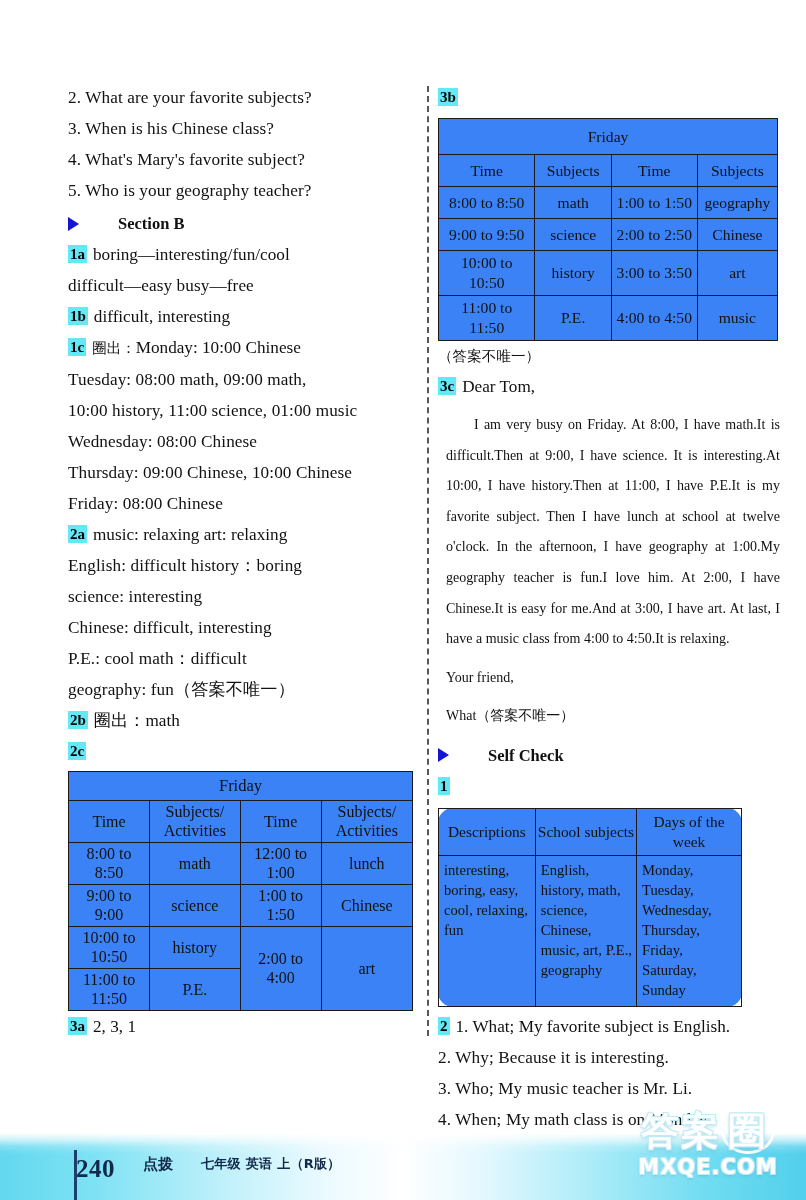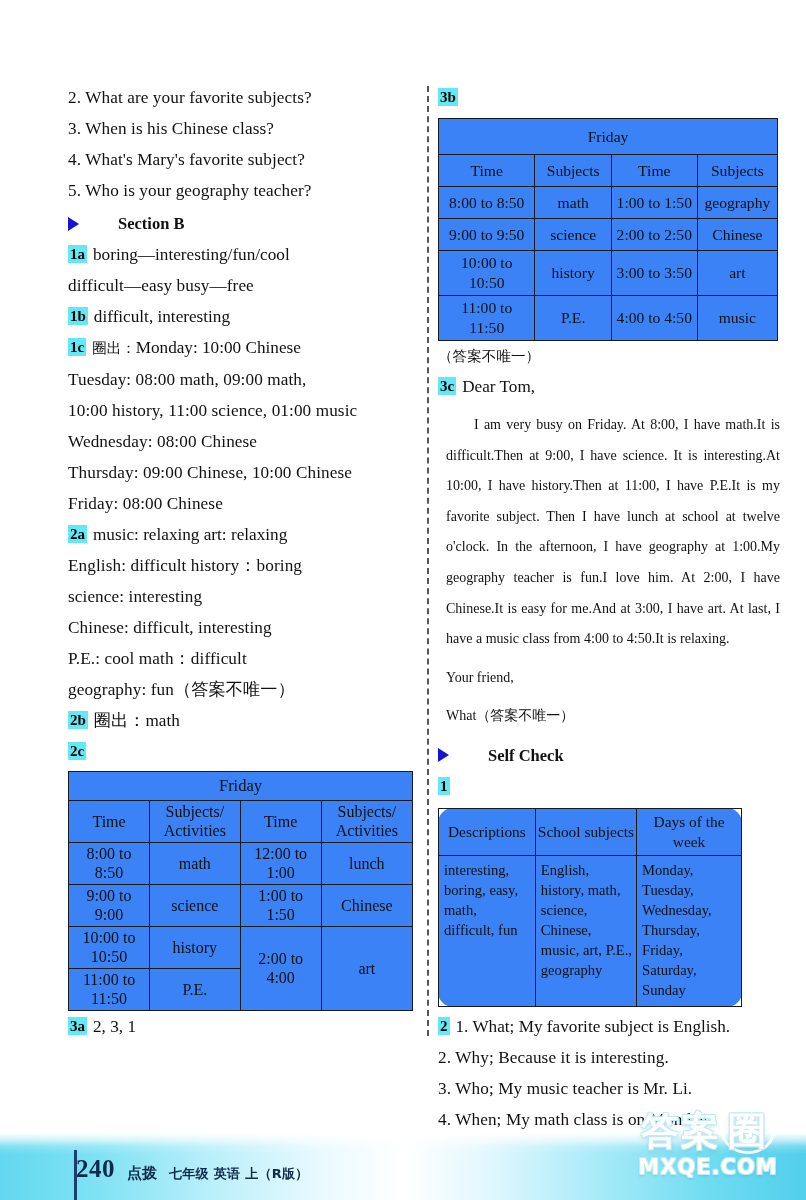--- a/index.html
+++ b/index.html
@@ -168,22 +168,22 @@
     content: "";
     position: absolute;
     left: 0; top: 0; right: 0; height: 12px;
     background: linear-gradient(180deg, rgba(255,255,255,.85), rgba(255,255,255,0));
   }
   .footer-inner {
     position: absolute;
     left: 76px;
     top: 1155px;
     display: flex;
-    align-items: flex-end;
-    gap: 12px;
+    align-items: flex-start;
+    gap: 28px;
     z-index: 3;
   }
   .foot-rule {
     position: absolute;
     left: 74px;
     top: 1150px;
     width: 3px;
     height: 50px;
     background: #1d3f6e;
     z-index: 3;
@@ -439,21 +439,21 @@
     </div>
 
     <table class="grid" id="table-selfcheck">
       <tbody>
           <tr>
         <td class="hd c1">Descriptions</td>
         <td class="hd c2">School subjects</td>
         <td class="hd c3">Days of the week</td>
       </tr>
       <tr>
-        <td class="body">interesting, boring, easy, math, difficult, fun</td>
+        <td class="body">interesting, boring, easy, cool, relaxing, fun</td>
         <td class="body">English, history, math, science, Chinese, music, art, P.E., geography</td>
         <td class="body">Monday, Tuesday, Wednesday, Thursday, Friday, Saturday, Sunday</td>
       </tr>
     </tbody>
       </table>
 
     <div class="tag-row" style="margin-top:4px">
       <span class="tag">2</span><span>1. What; My favorite subject is English.</span>
     </div>
     <div class="line">2. Why; Because it is interesting.</div>

